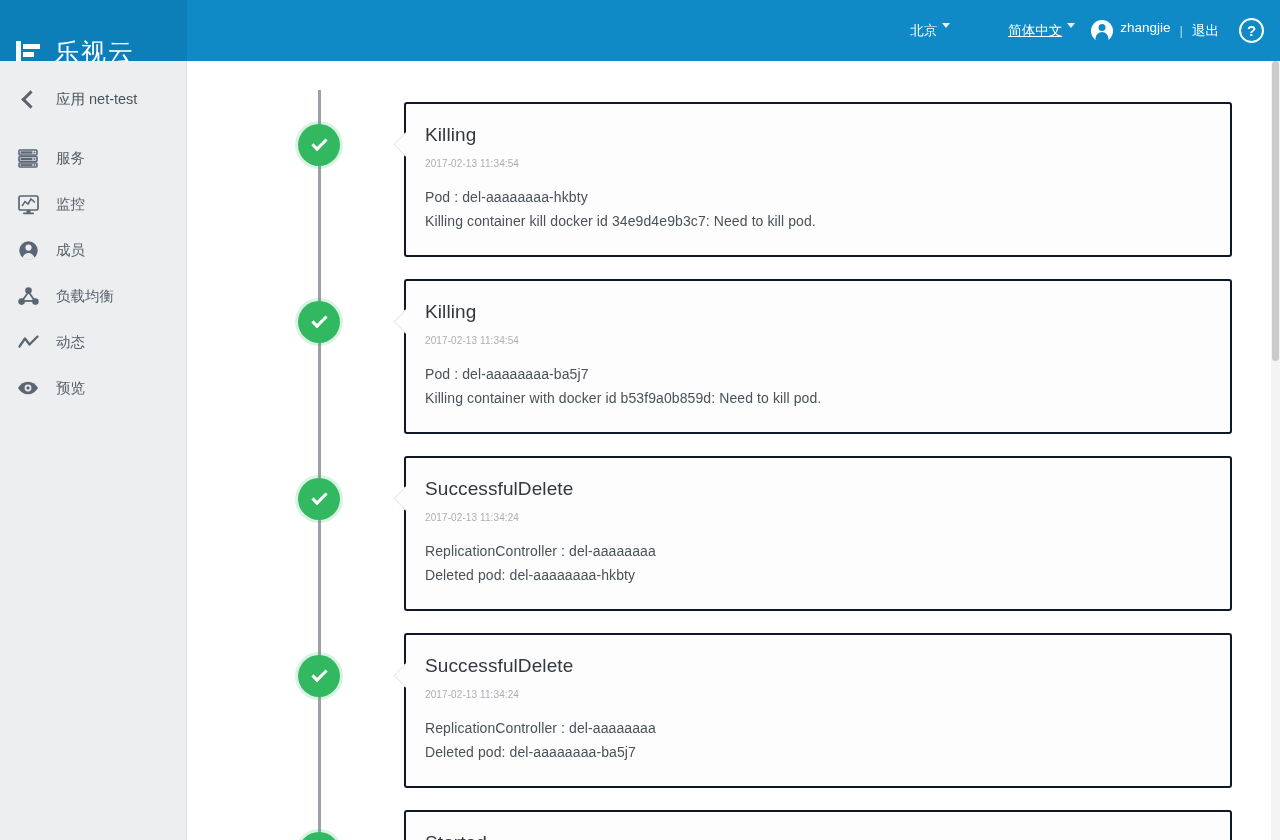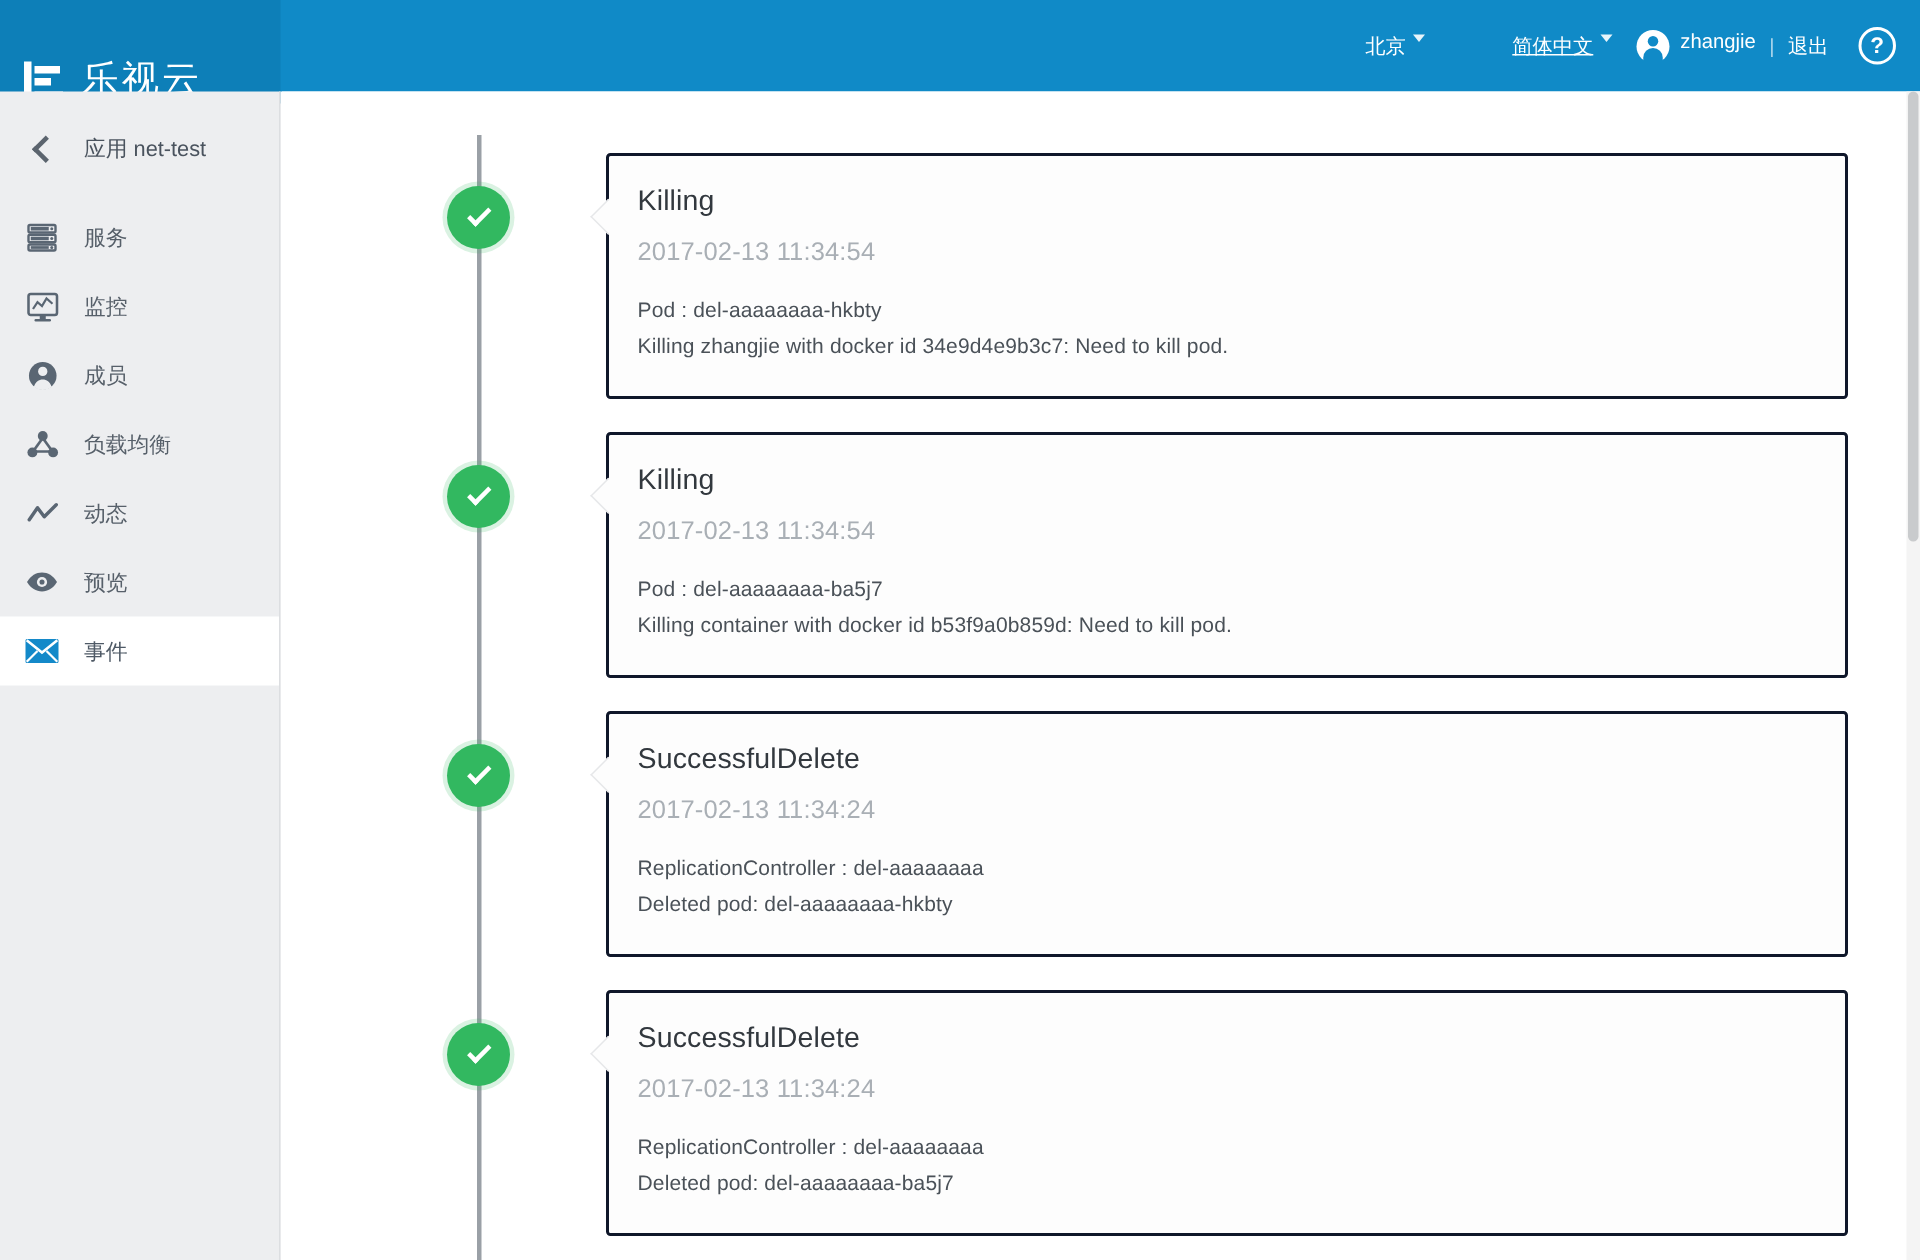--- a/index.html
+++ b/index.html
@@ -221,21 +221,21 @@
     transform: rotate(45deg);
   }
   .card-title {
     font-size: 19px;
     color: #32383e;
     font-weight: 400;
     margin-bottom: 12px;
     letter-spacing: .1px;
   }
   .card-time {
-    font-size: 17px;
+    font-size: 10px;
     color: #a9afb5;
     margin-bottom: 16px;
     letter-spacing: .1px;
   }
   .card-line {
     font-size: 14px;
     color: #4a5158;
     line-height: 24px;
     letter-spacing: .1px;
   }
@@ -375,49 +375,38 @@
       <span class="ico">
         <svg width="24" height="24" viewBox="0 0 24 24">
           <path d="M2 12c2.6-4.2 6-6.3 10-6.3S19.4 7.8 22 12c-2.6 4.2-6 6.3-10 6.3S4.6 16.2 2 12z" fill="#5a6673"></path>
           <circle cx="12" cy="12" r="3.4" fill="#edeef0"></circle>
           <circle cx="12" cy="12" r="1.7" fill="#5a6673"></circle>
         </svg>
       </span>
       <span class="label">预览</span>
     </div>
 
-    <div class="side-item active">
-      <span class="ico">
-        <svg width="24" height="20" viewBox="0 0 24 20">
-          <rect x="1" y="2" width="22" height="16" rx="1" fill="#1489c9"></rect>
-          <polyline points="1.8,2.8 12,11 22.2,2.8" fill="none" stroke="#ffffff" stroke-width="1.7"></polyline>
-          <line x1="1.8" y1="17.2" x2="9" y2="10" stroke="#ffffff" stroke-width="1.5"></line>
-          <line x1="22.2" y1="17.2" x2="15" y2="10" stroke="#ffffff" stroke-width="1.5"></line>
-        </svg>
-      </span>
-      <span class="label">事件</span>
-    </div>
 
   </div>
 </div>
 
 <div class="main">
   <div class="timeline-line"></div>
 
   <div class="events">
 
     <div class="event-row">
       <span class="marker">
           <span class="check"></span>
         </span>
       <div class="card">
         <div class="card-title">Killing</div>
         <div class="card-time">2017-02-13 11:34:54</div>
         <div class="card-line">Pod : del-aaaaaaaa-hkbty</div>
-        <div class="card-line">Killing zhangjie with docker id 34e9d4e9b3c7: Need to kill pod.</div>
+        <div class="card-line">Killing container kill docker id 34e9d4e9b3c7: Need to kill pod.</div>
       </div>
     </div>
 
     <div class="event-row">
       <span class="marker">
           <span class="check"></span>
         </span>
       <div class="card">
         <div class="card-title">Killing</div>
         <div class="card-time">2017-02-13 11:34:54</div>

